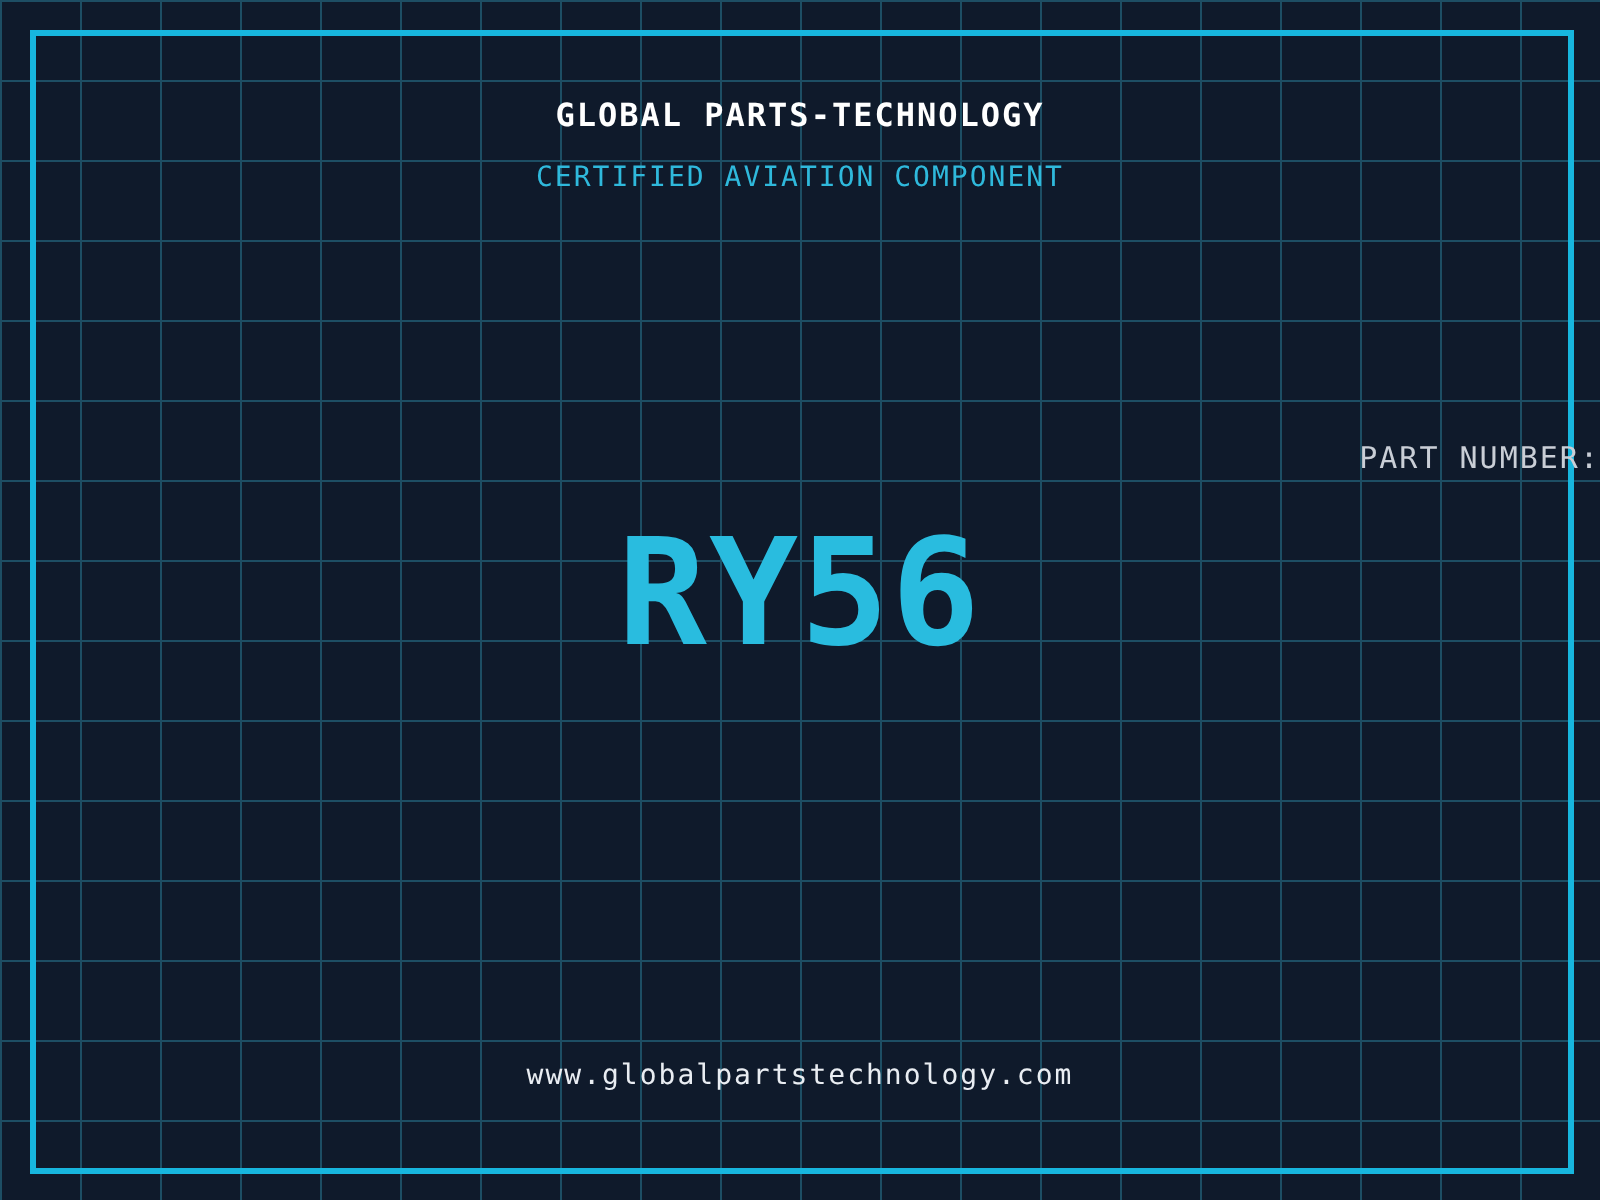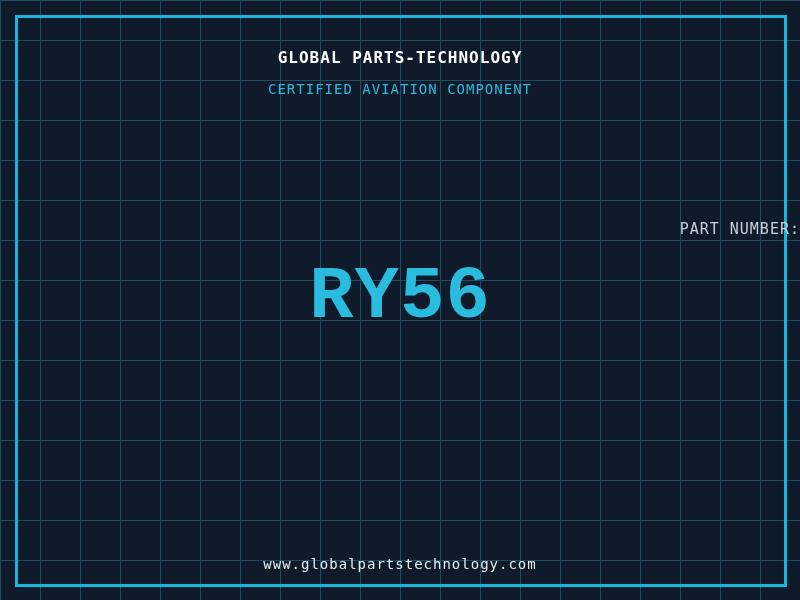--- a/index.html
+++ b/index.html
@@ -69,24 +69,23 @@
     color: var(--part-label-text);
     text-align: right;
   }
   .part-number {
     top: 260px;
     font-size: 74px;
     line-height: 1;
     font-weight: bold;
     letter-spacing: 1px;
     color: var(--part-number-text);
-    font-family: Liberation Mono, monospace;
   }
   .website {
-    top: 556px;
+    top: 530px;
     font-size: 14px;
     letter-spacing: 1px;
     color: var(--website-text);
   }
 </style>
 </head>
 <body>
 
 <div class="screen">
   <div class="frame"></div>

